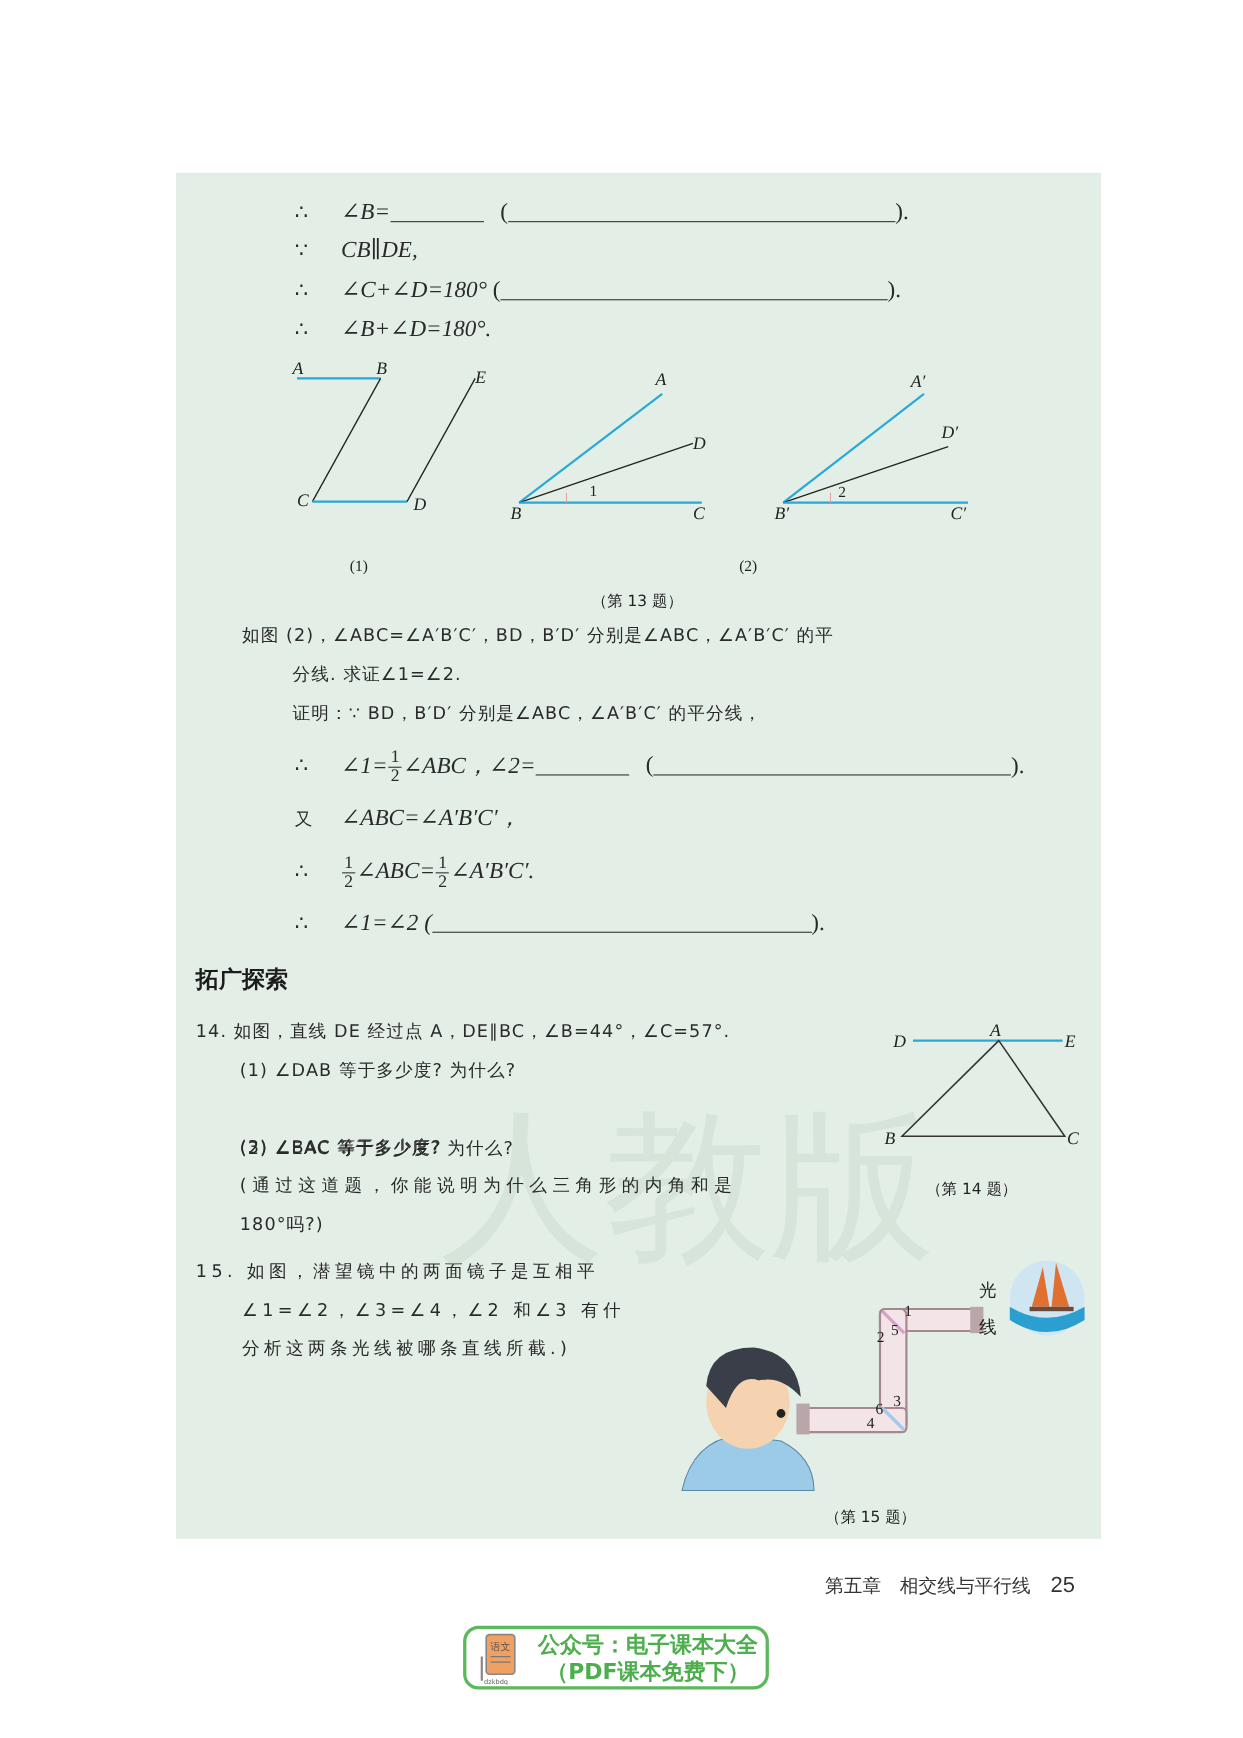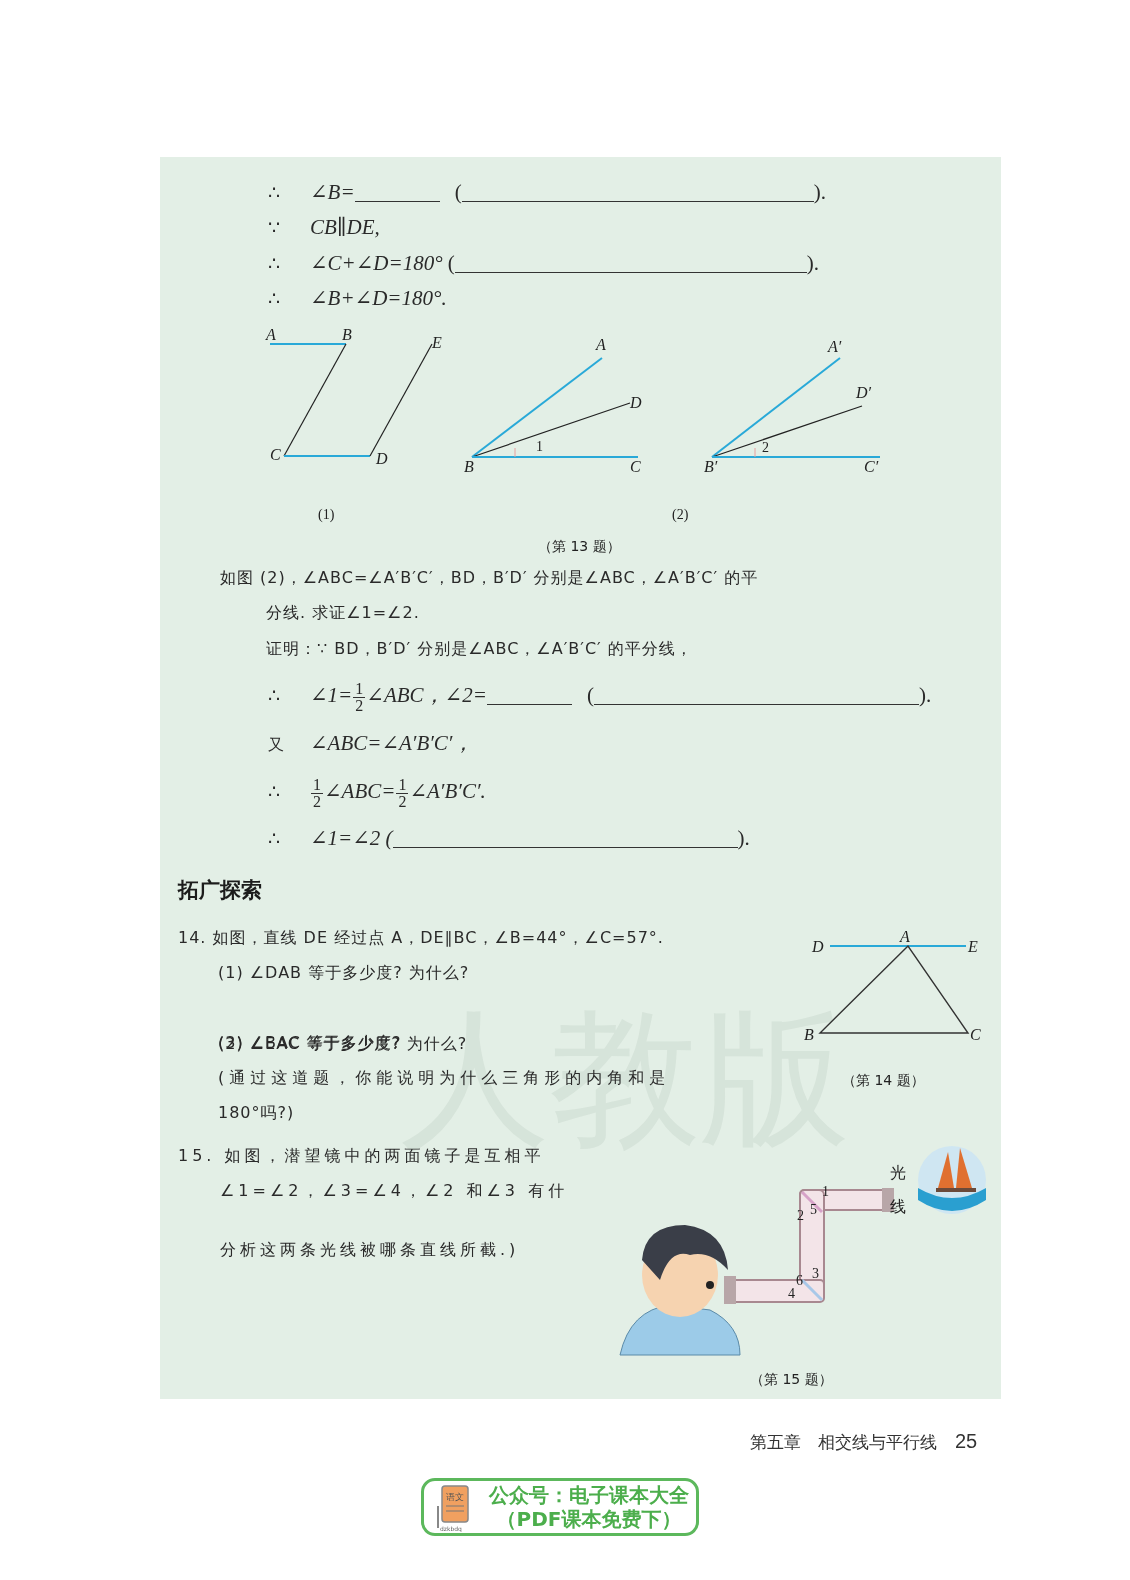--- a/index.html
+++ b/index.html
@@ -139,21 +139,21 @@
   <text class="lbl" x="110" y="22">A</text>
   <text class="lbl" x="178" y="32">E</text>
   <text class="lbl" x="14" y="120">B</text>
   <text class="lbl" x="180" y="120">C</text>
   <text class="num-lbl" x="52" y="165" style="font-family:'DejaVu Sans',sans-serif;">（第 14 题）</text>
 </svg>
 
 <div class="abs cjk" style="left:178px; top:1138px; line-height:35px; letter-spacing:4px; white-space:normal; width:410px;">
   <div>15. 如图，潜望镜中的两面镜子是互相平</div>
   <div style="padding-left:42px;">∠1=∠2，∠3=∠4，∠2 和∠3 有什</div>
-  <div style="padding-left:42px;margin-top:24px;">分析这两条光线被哪条直线所截.)</div>
+  <div style="padding-left:42px;">分析这两条光线被哪条直线所截.)</div>
 </div>
 
 <svg class="abs" style="left:600px; top:1130px;" width="400" height="270">
 
   <g>
     <rect x="200" y="60" width="92" height="20" rx="4" fill="#f3e4e8" stroke="#a88890" stroke-width="2"></rect>
     <rect x="200" y="60" width="24" height="110" rx="5" fill="#f3e4e8" stroke="#a88890" stroke-width="2"></rect>
     <rect x="128" y="150" width="96" height="22" rx="4" fill="#f3e4e8" stroke="#a88890" stroke-width="2"></rect>
     <rect x="282" y="58" width="12" height="24" fill="#b8a6a8"></rect>
     <rect x="124" y="146" width="12" height="28" fill="#b8a6a8"></rect>

